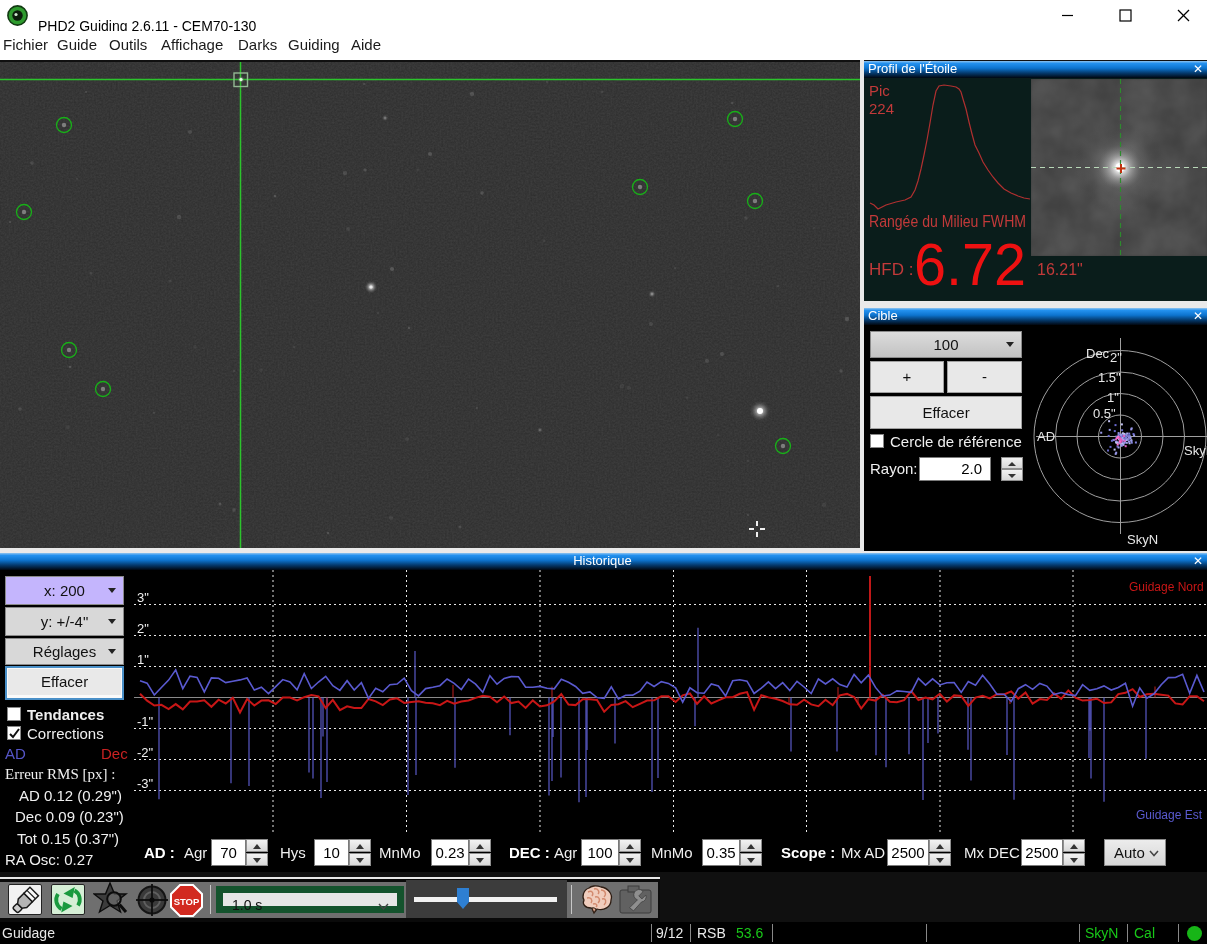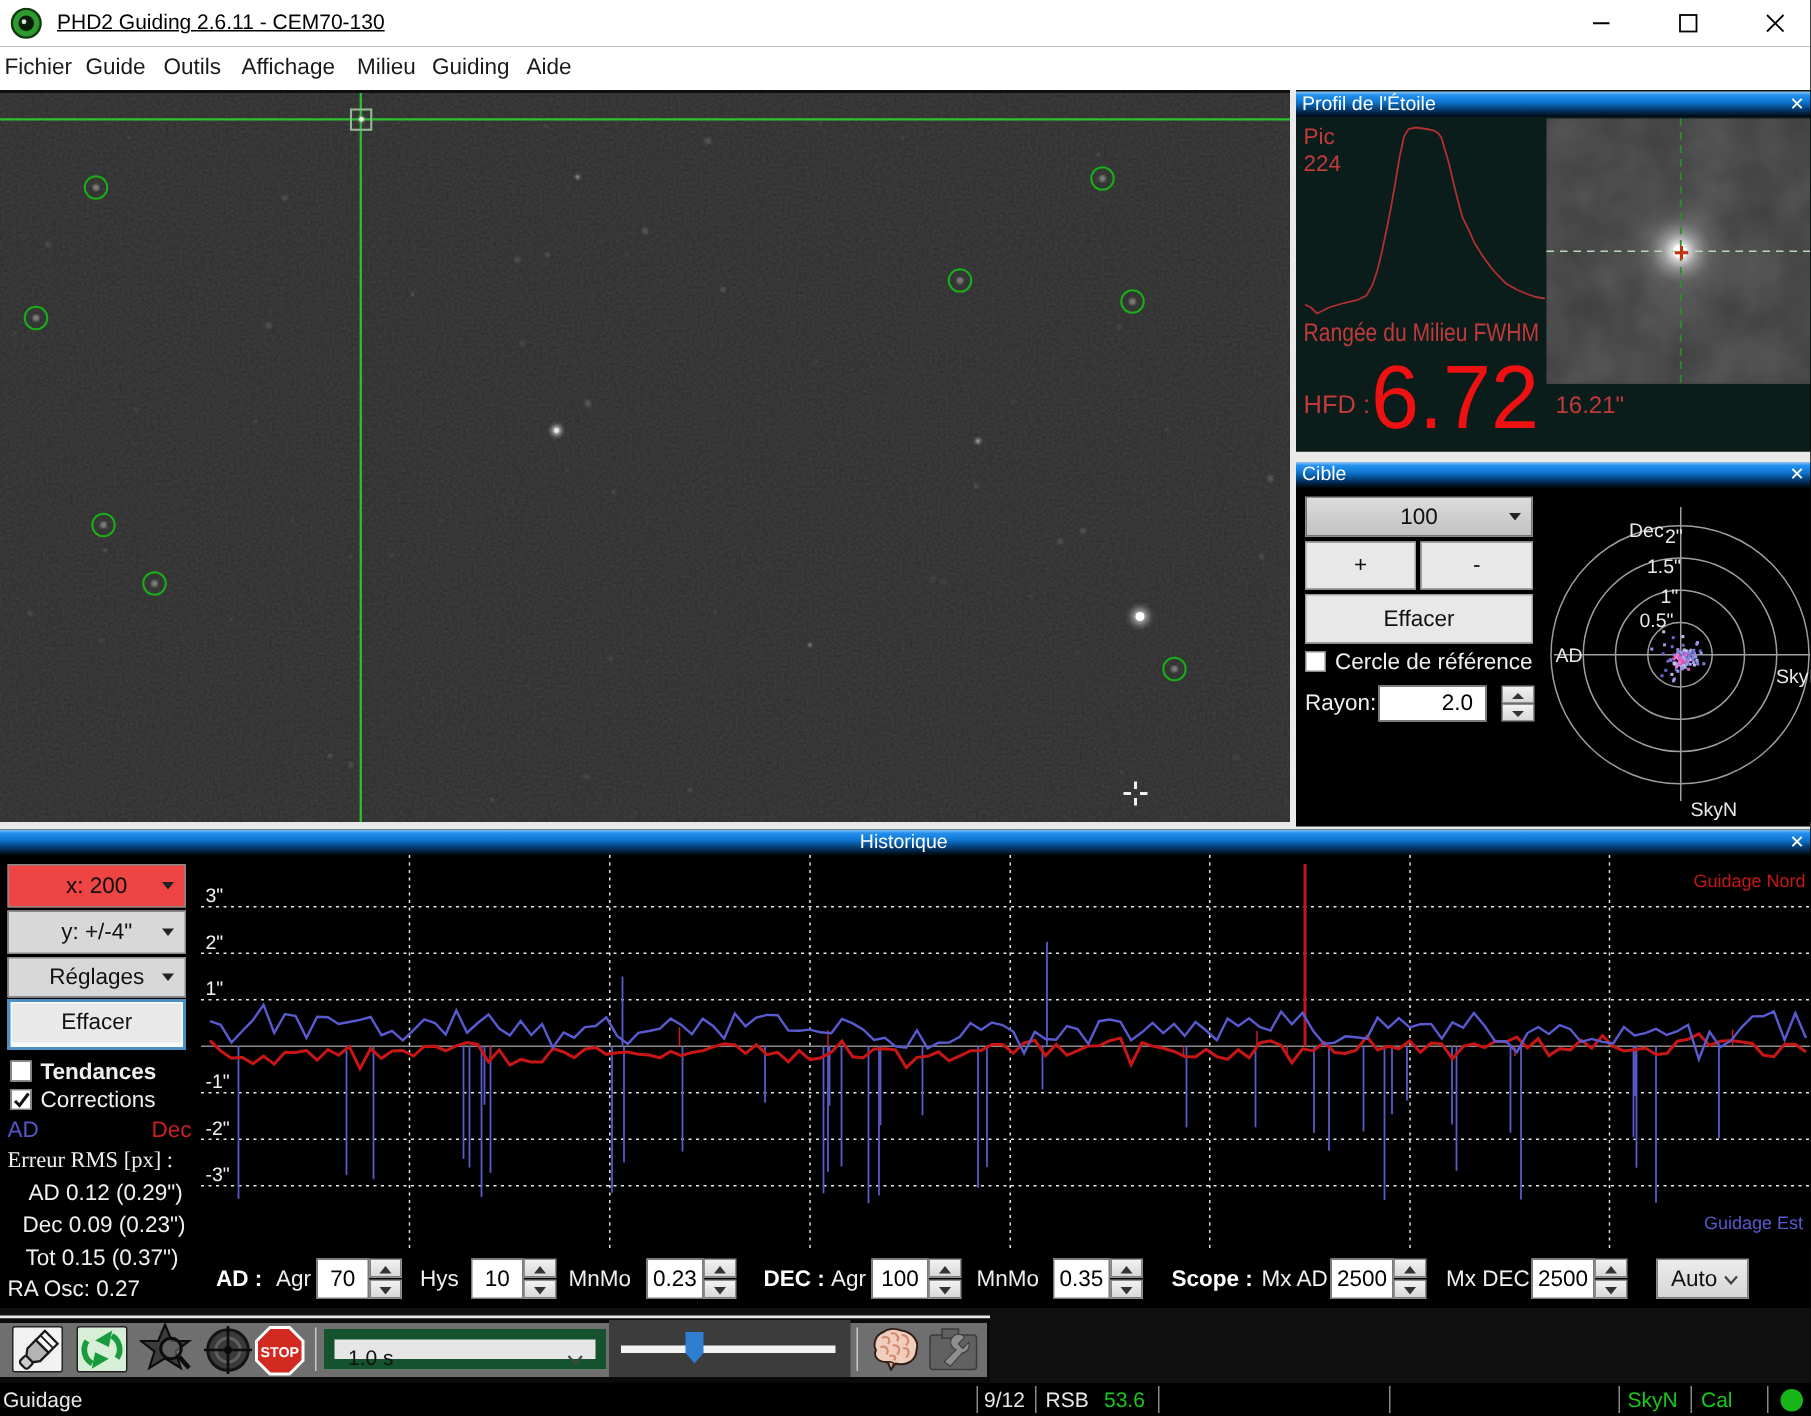--- a/index.html
+++ b/index.html
@@ -31,35 +31,35 @@
 </style></head>
 <body>
 
 <div class="abs titlebar">
   <svg class="abs" style="left:7px; top:5px" width="21" height="21" viewBox="0 0 21 21">
     <circle cx="10.5" cy="10.5" r="9.6" fill="#2e9b2e"></circle>
     <circle cx="10.5" cy="10.5" r="9.6" fill="none" stroke="#123a12" stroke-width="1.6"></circle>
     <circle cx="10.5" cy="10.5" r="5.2" fill="#0b1c0b"></circle>
     <circle cx="9" cy="9.5" r="1.6" fill="#cfe8cf"></circle>
   </svg>
-  <div class="abs" style="left:38px; top:6px; font-size:14px;text-decoration:underline;">PHD2 Guiding 2.6.11 - CEM70-130</div>
+  <div class="abs" style="left:38px; top:18px; font-size:14px;text-decoration:underline;">PHD2 Guiding 2.6.11 - CEM70-130</div>
   <svg class="abs" style="left:1057px; top:0" width="150" height="31" viewBox="0 0 150 31">
     <line x1="5" y1="15.5" x2="16" y2="15.5" stroke="#000" stroke-width="1.2"></line>
     <rect x="63" y="10" width="11" height="11" fill="none" stroke="#000" stroke-width="1.2"></rect>
     <line x1="121" y1="10" x2="132" y2="21" stroke="#000" stroke-width="1.2"></line>
     <line x1="132" y1="10" x2="121" y2="21" stroke="#000" stroke-width="1.2"></line>
   </svg>
 </div>
 
 <div class="abs menubar">
   <span style="left:3px">Fichier</span>
     <span style="left:57px">Guide</span>
   <span style="left:109px">Outils</span>
     <span style="left:161px">Affichage</span>
-  <span style="left:238px">Milieu</span>
+  <span style="left:238px">Darks</span>
     <span style="left:288px">Guiding</span>
   <span style="left:351px">Aide</span>
 </div>
 
 <div class="abs client"></div>
 
 <svg class="abs" style="left:0; top:62px" width="860" height="486" viewBox="0 0 860 486">
   <defs>
     <radialGradient id="sg">
         <stop offset="0%" stop-color="#ffffff" stop-opacity="0.95"></stop>
@@ -382,21 +382,21 @@
 <rect x="253.1" y="127.8" width="2" height="2" fill="#ff70c8"></rect>
 <rect x="255.3" y="129.7" width="2" height="2" fill="#e060c0"></rect>
 <rect x="254.8" y="132.8" width="2" height="2" fill="#ff70c8"></rect>
     </g>
   </svg>
 </div>
 
 <div class="abs" style="left:0; top:553px; width:1207px; height:319px; background:#000;">
   <div class="ptitle" style="padding-left:0; text-indent:-2px;text-align:center;">Historique<span class="x" style="text-indent:0;">✕</span></div>
 
-  <div class="btn" style="left:5px; top:23px; width:119px; height:29px; line-height:27px; background:#ef4444;text-align:center;">x: 200<span class="combo-arrow"></span></div>
+  <div class="btn" style="left:5px; top:23px; width:119px; height:29px; line-height:27px; background:#c4b5fd;text-align:center;">x: 200<span class="combo-arrow"></span></div>
   <div class="btn" style="left:5px; top:54px; width:119px; height:29px; line-height:27px; background:#d8d8d8;">y: +/-4"<span class="combo-arrow"></span></div>
   <div class="btn" style="left:5px; top:85px; width:119px; height:27px; line-height:25px; background:#d8d8d8;">Réglages<span class="combo-arrow"></span></div>
   <div class="abs" style="left:5px; top:113px; width:119px; height:34px; border:2px solid #4a90c8; background:#fafafa;">
     <div class="abs" style="left:1px; top:1px; width:113px; height:26px; background:#e9e9e9; color:#111; font-size:15px; text-align:center; line-height:26px;">Effacer</div>
   </div>
   <div class="ck" style="left:7px; top:154px;"></div>
   <div class="abs wh" style="left:27px; top:153px; font-size:15px;font-weight:bold;">Tendances</div>
   <div class="ck" style="left:7px; top:173px;"></div>
   <svg class="abs" style="left:8px; top:174px" width="13" height="13">
       <path d="M2,7 L5,10 L11,2" stroke="#111" stroke-width="2" fill="none"></path>

